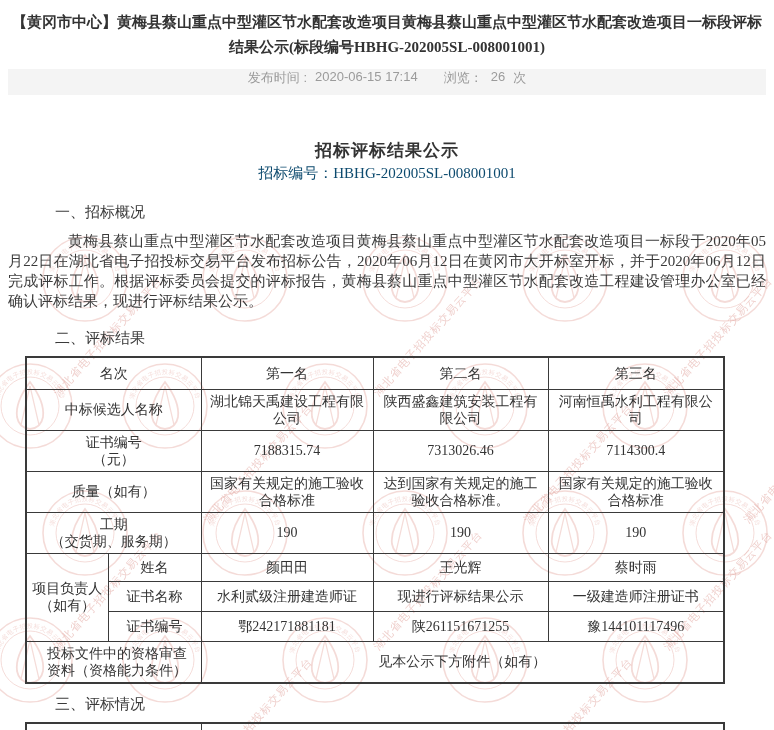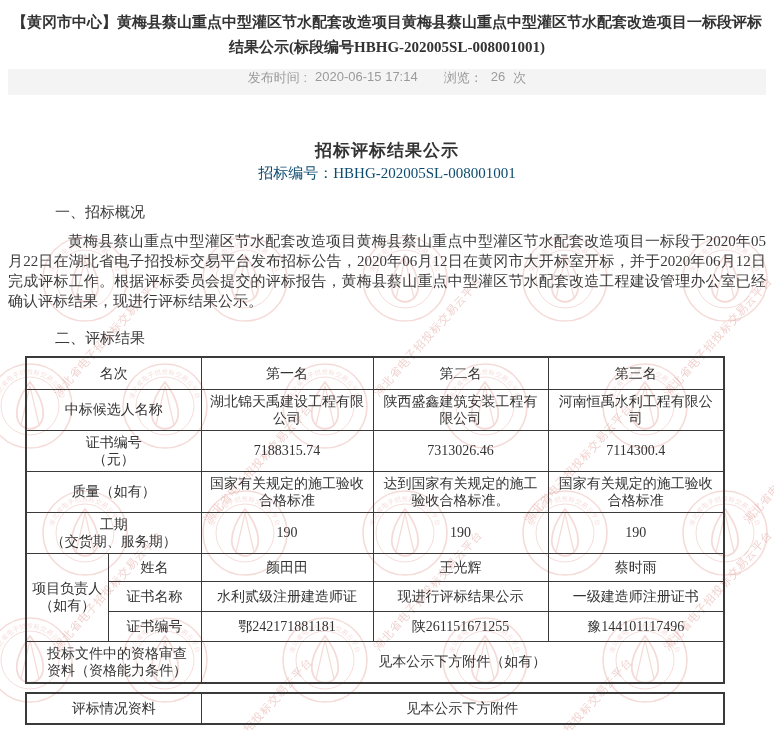--- a/index.html
+++ b/index.html
@@ -440,20 +440,21 @@
           <td>陕261151671255</td>
           <td>豫144101117496</td>
         </tr>
         <tr class="h37">
           <td colspan="2" class="left-cell">投标文件中的资格审查资料（资格能力条件）</td>
           <td colspan="3">见本公示下方附件（如有）</td>
         </tr>
       </tbody>
     </table>
 
+    <div class="section-title" style="margin-top:11px">三、评标情况</div>
 
     <table>
       <colgroup>
         <col style="width:175px">
           <col style="width:523px">
       </colgroup>
       <tbody>
         <tr class="h31">
           <td>评标情况资料</td>
           <td>见本公示下方附件</td>

